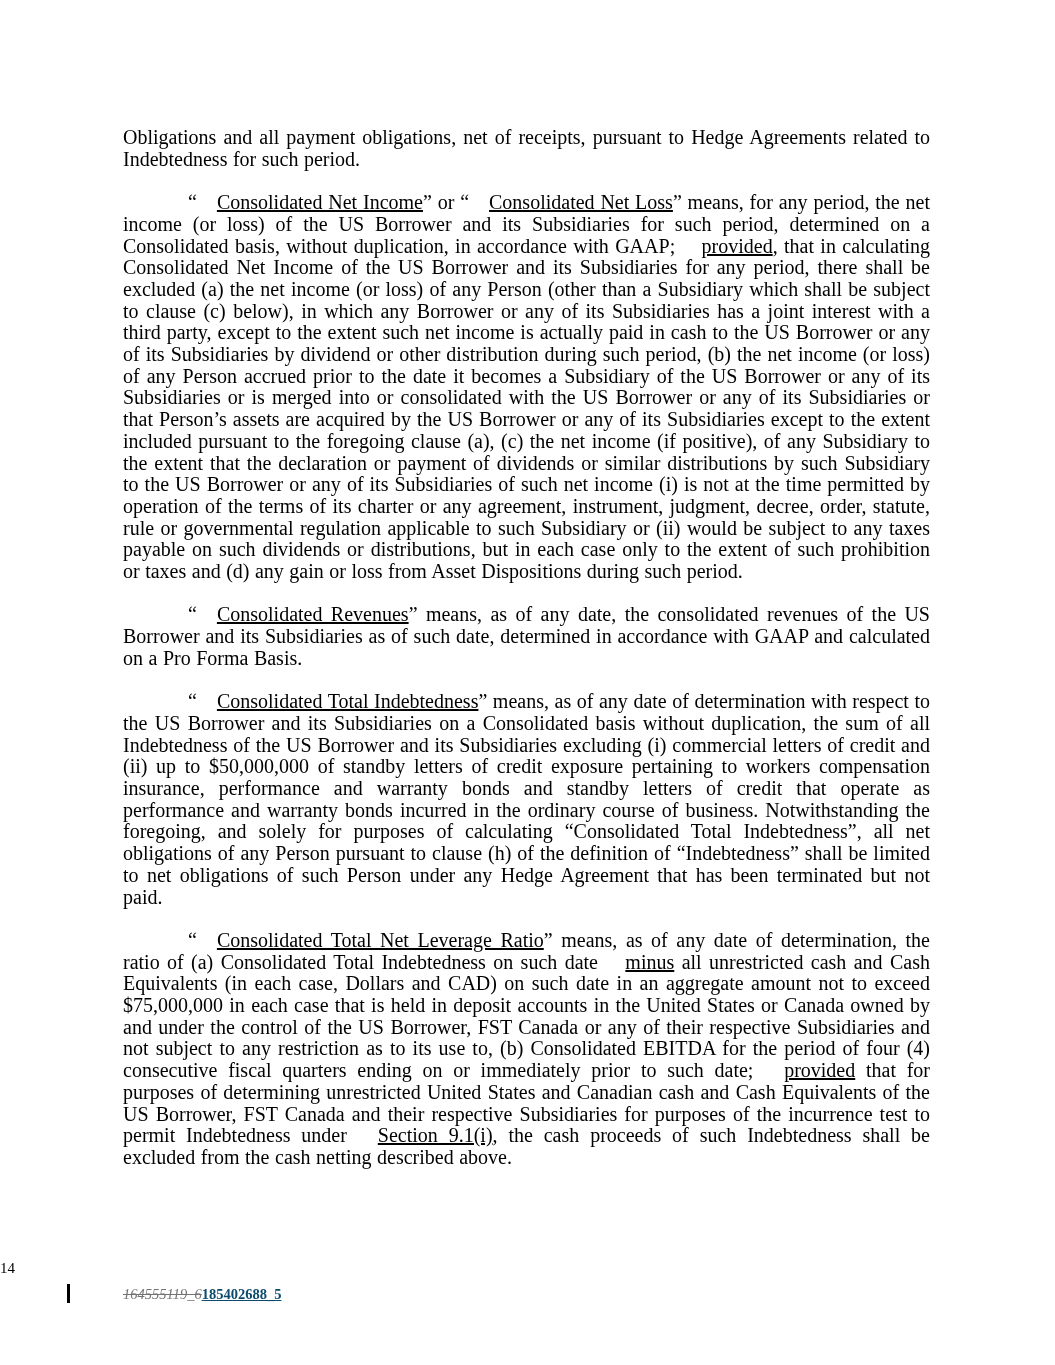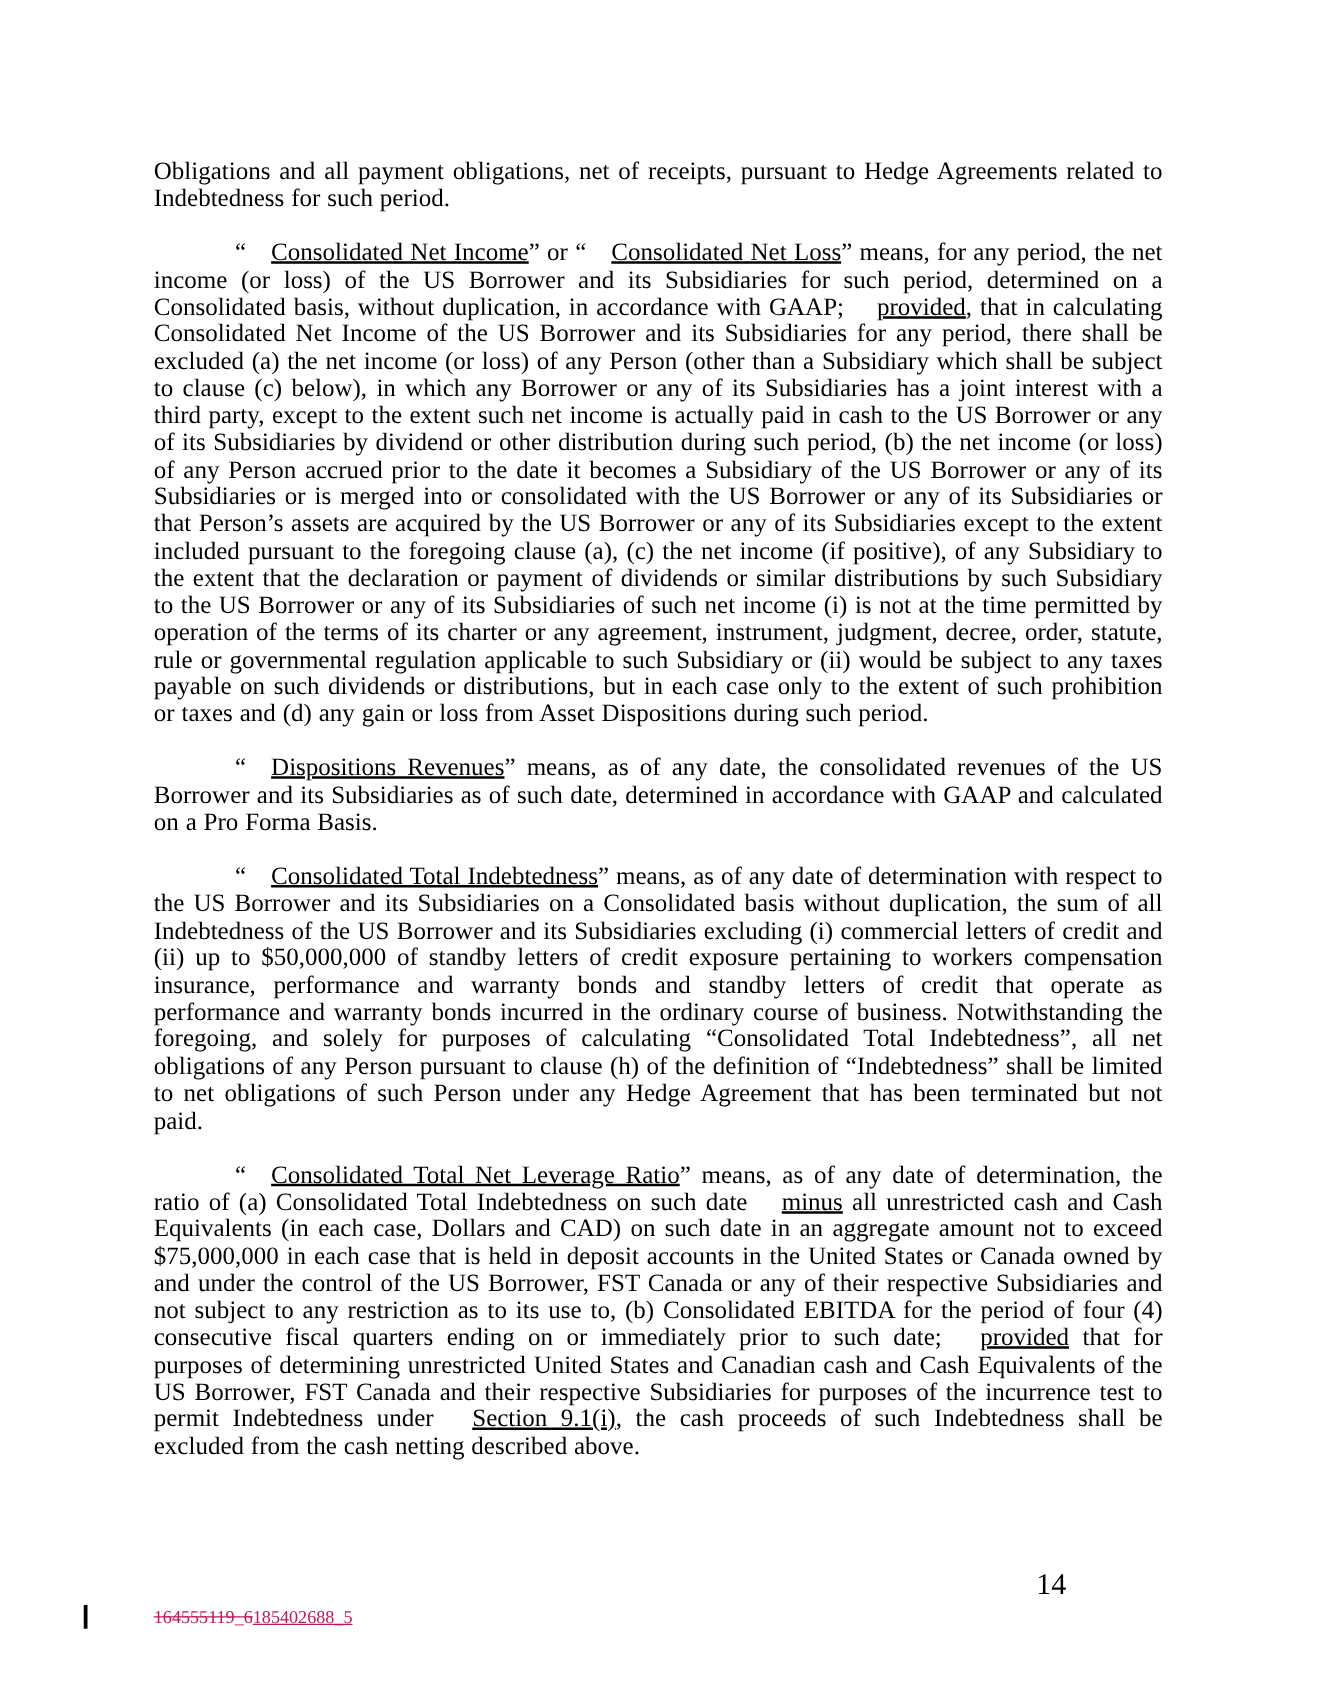--- a/index.html
+++ b/index.html
@@ -34,58 +34,60 @@
   }
   .defined-term {
     text-decoration: underline;
     margin-left: 20px;
   }
   .page-number {
     position: absolute;
     left: 0;
     top: 1258px;
     width: 853px;
-    text-align: right;
-    font-size: 24px;
+    text-align: left;
+    font-size: 15px;
     line-height: 21px;
   }
   .docid-line {
     position: absolute;
     left: 123px;
     top: 1286px;
     font-size: 14.5px;
     line-height: 17px;
     white-space: nowrap;
   }
   .docid-deleted {
-    color: #be185d;
+    color: #737373;
     text-decoration: line-through;
+    font-style: italic;
   }
   .docid-inserted {
-    color: #be185d;
+    color: #0c4a6e;
     text-decoration: underline;
+    font-weight: bold;
   }
   .change-bar {
     position: absolute;
     left: 67px;
     top: 1284px;
     width: 2.5px;
     height: 19px;
     background: #000000;
   }
 </style>
 </head>
 <body>
 
 <div class="page">
 
   <div class="content">
       <p class="para"><span>Obligations and all payment obligations, net of receipts, pursuant to Hedge Agreements related to Indebtedness for such period.</span></p>
       <p class="para indent"><span>“</span><span class="defined-term">Consolidated Net Income</span><span>” or “</span><span class="defined-term">Consolidated Net Loss</span><span>” means, for any period, the net income (or loss) of the US Borrower and its Subsidiaries for such period, determined on a Consolidated basis, without duplication, in accordance with GAAP; </span><span class="defined-term">provided</span><span>, that in calculating Consolidated Net Income of the US Borrower and its Subsidiaries for any period, there shall be excluded (a) the net income (or loss) of any Person (other than a Subsidiary which shall be subject to clause (c) below), in which any Borrower or any of its Subsidiaries has a joint interest with a third party, except to the extent such net income is actually paid in cash to the US Borrower or any of its Subsidiaries by dividend or other distribution during such period, (b) the net income (or loss) of any Person accrued prior to the date it becomes a Subsidiary of the US Borrower or any of its Subsidiaries or is merged into or consolidated with the US Borrower or any of its Subsidiaries or that Person’s assets are acquired by the US Borrower or any of its Subsidiaries except to the extent included pursuant to the foregoing clause (a), (c) the net income (if positive), of any Subsidiary to the extent that the declaration or payment of dividends or similar distributions by such Subsidiary to the US Borrower or any of its Subsidiaries of such net income (i) is not at the time permitted by operation of the terms of its charter or any agreement, instrument, judgment, decree, order, statute, rule or governmental regulation applicable to such Subsidiary or (ii) would be subject to any taxes payable on such dividends or distributions, but in each case only to the extent of such prohibition or taxes and (d) any gain or loss from Asset Dispositions during such period.</span></p>
-      <p class="para indent"><span>“</span><span class="defined-term">Dispositions Revenues</span><span>” means, as of any date, the consolidated revenues of the US Borrower and its Subsidiaries as of such date, determined in accordance with GAAP and calculated on a Pro Forma Basis.</span></p>
+      <p class="para indent"><span>“</span><span class="defined-term">Consolidated Revenues</span><span>” means, as of any date, the consolidated revenues of the US Borrower and its Subsidiaries as of such date, determined in accordance with GAAP and calculated on a Pro Forma Basis.</span></p>
       <p class="para indent"><span>“</span><span class="defined-term">Consolidated Total Indebtedness</span><span>” means, as of any date of determination with respect to the US Borrower and its Subsidiaries on a Consolidated basis without duplication, the sum of all Indebtedness of the US Borrower and its Subsidiaries excluding (i) commercial letters of credit and (ii) up to $50,000,000 of standby letters of credit exposure pertaining to workers compensation insurance, performance and warranty bonds and standby letters of credit that operate as performance and warranty bonds incurred in the ordinary course of business. Notwithstanding the foregoing, and solely for purposes of calculating “Consolidated Total Indebtedness”, all net obligations of any Person pursuant to clause (h) of the definition of “Indebtedness” shall be limited to net obligations of such Person under any Hedge Agreement that has been terminated but not paid.</span></p>
       <p class="para indent"><span>“</span><span class="defined-term">Consolidated Total Net Leverage Ratio</span><span>” means, as of any date of determination, the ratio of (a) Consolidated Total Indebtedness on such date </span><span class="defined-term">minus</span><span> all unrestricted cash and Cash Equivalents (in each case, Dollars and CAD) on such date in an aggregate amount not to exceed $75,000,000 in each case that is held in deposit accounts in the United States or Canada owned by and under the control of the US Borrower, FST Canada or any of their respective Subsidiaries and not subject to any restriction as to its use to, (b) Consolidated EBITDA for the period of four (4) consecutive fiscal quarters ending on or immediately prior to such date; </span><span class="defined-term">provided</span><span> that for purposes of determining unrestricted United States and Canadian cash and Cash Equivalents of the US Borrower, FST Canada and their respective Subsidiaries for purposes of the incurrence test to permit Indebtedness under </span><span class="defined-term">Section 9.1(i)</span><span>, the cash proceeds of such Indebtedness shall be excluded from the cash netting described above.</span></p>
     </div>
 
   <div class="page-number">14</div>
 
   <div class="change-bar"></div>
 
   <div class="docid-line"><span class="docid-deleted">164555119_6</span><span class="docid-inserted">185402688_5</span></div>
 

